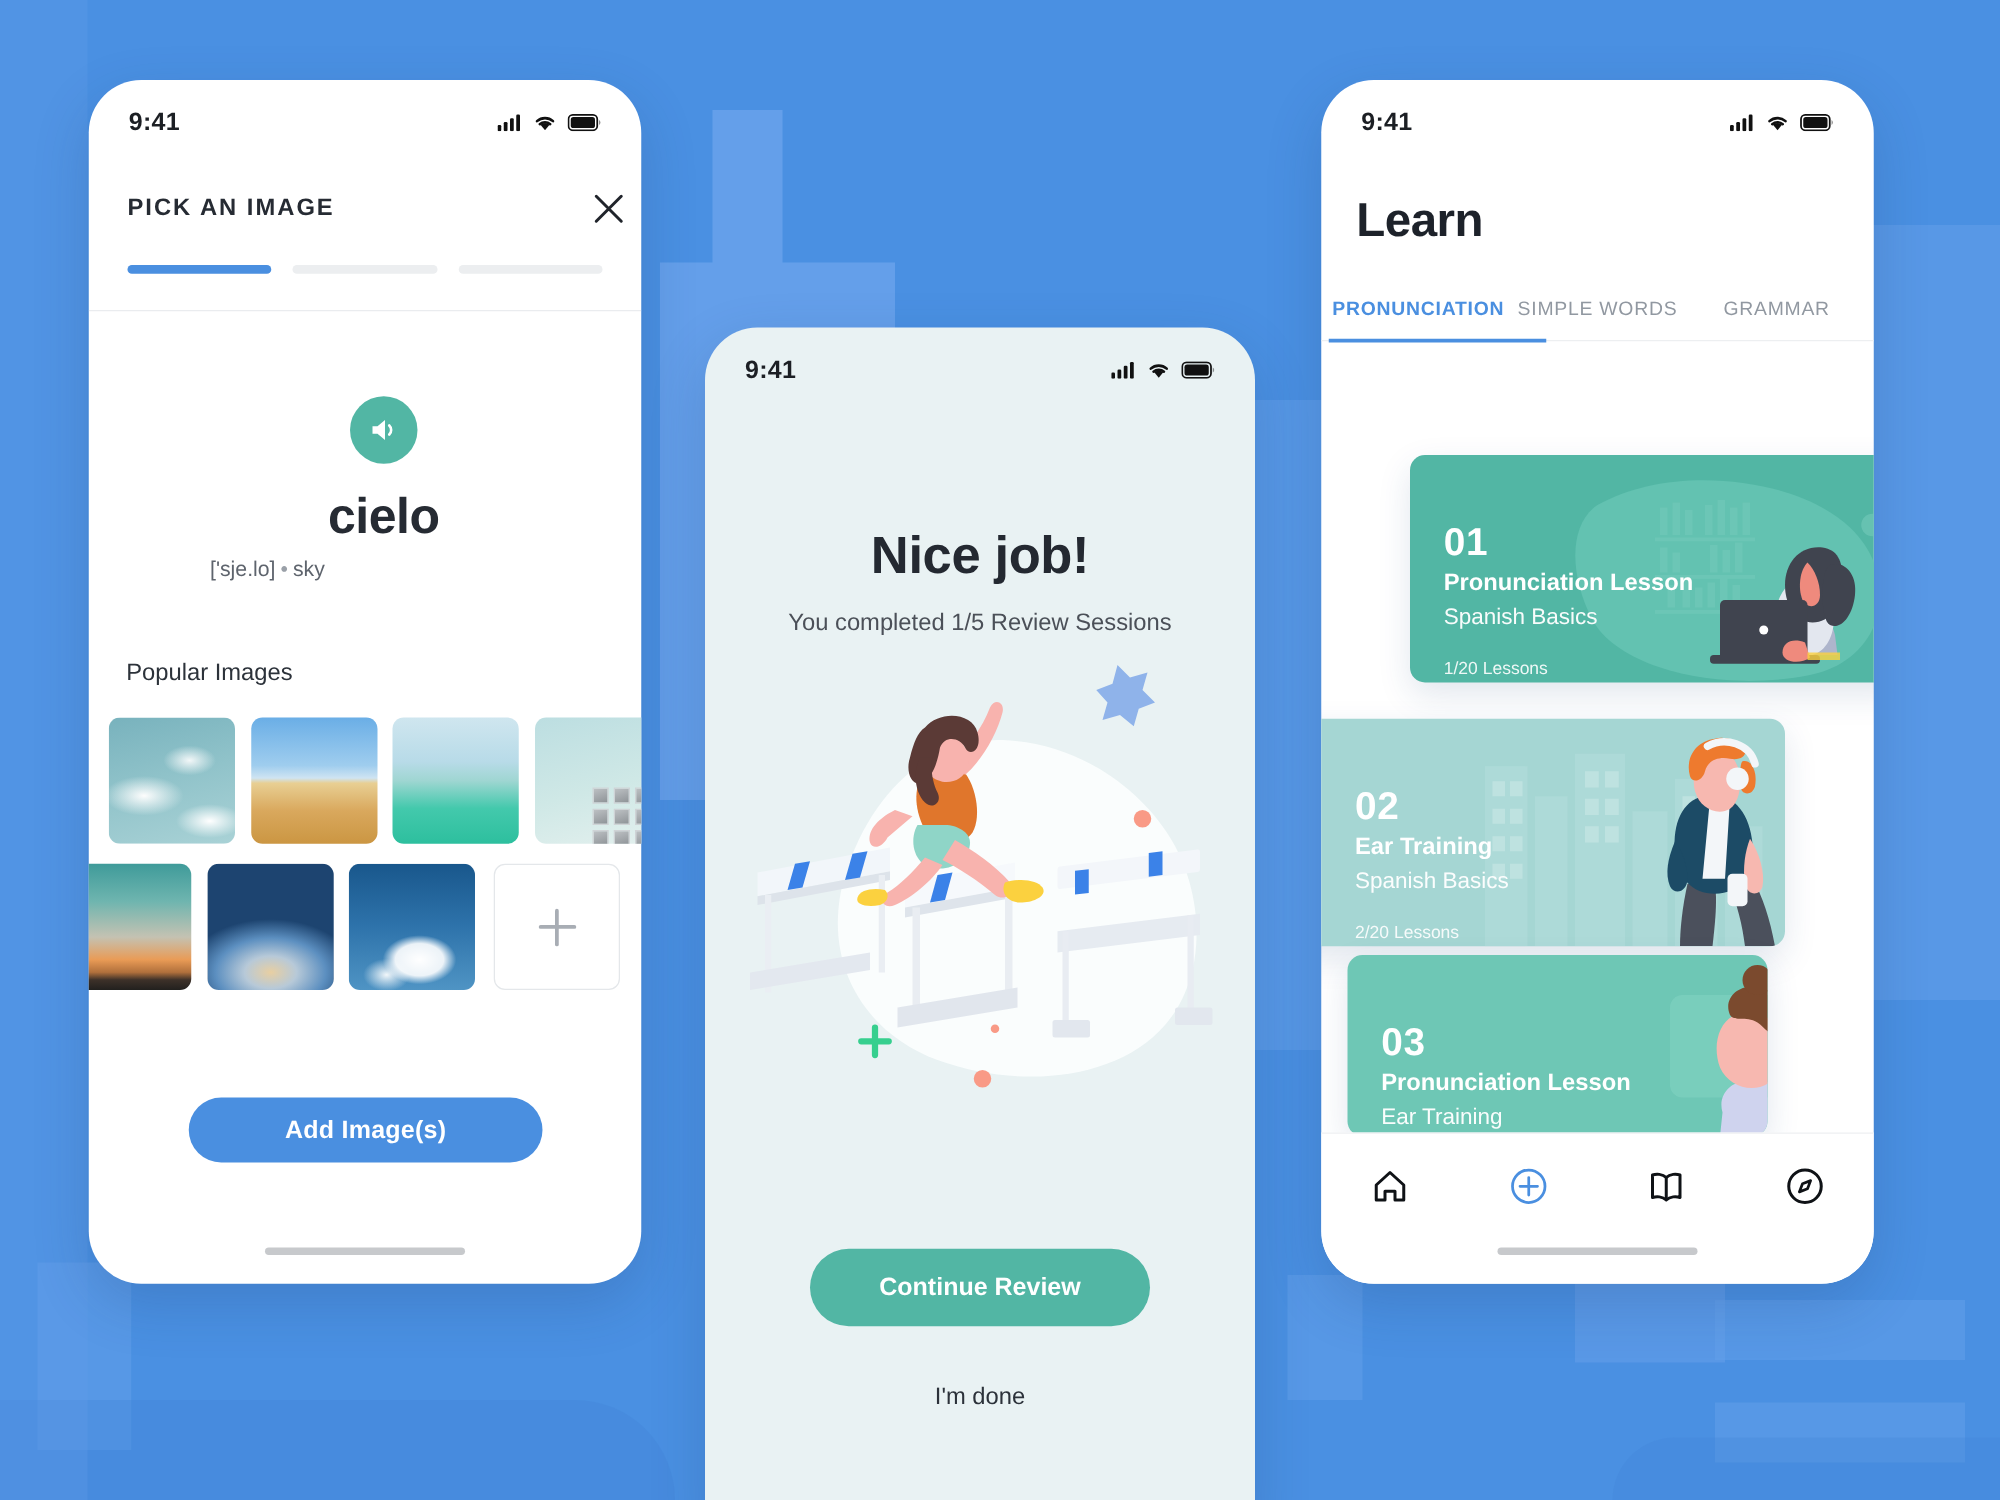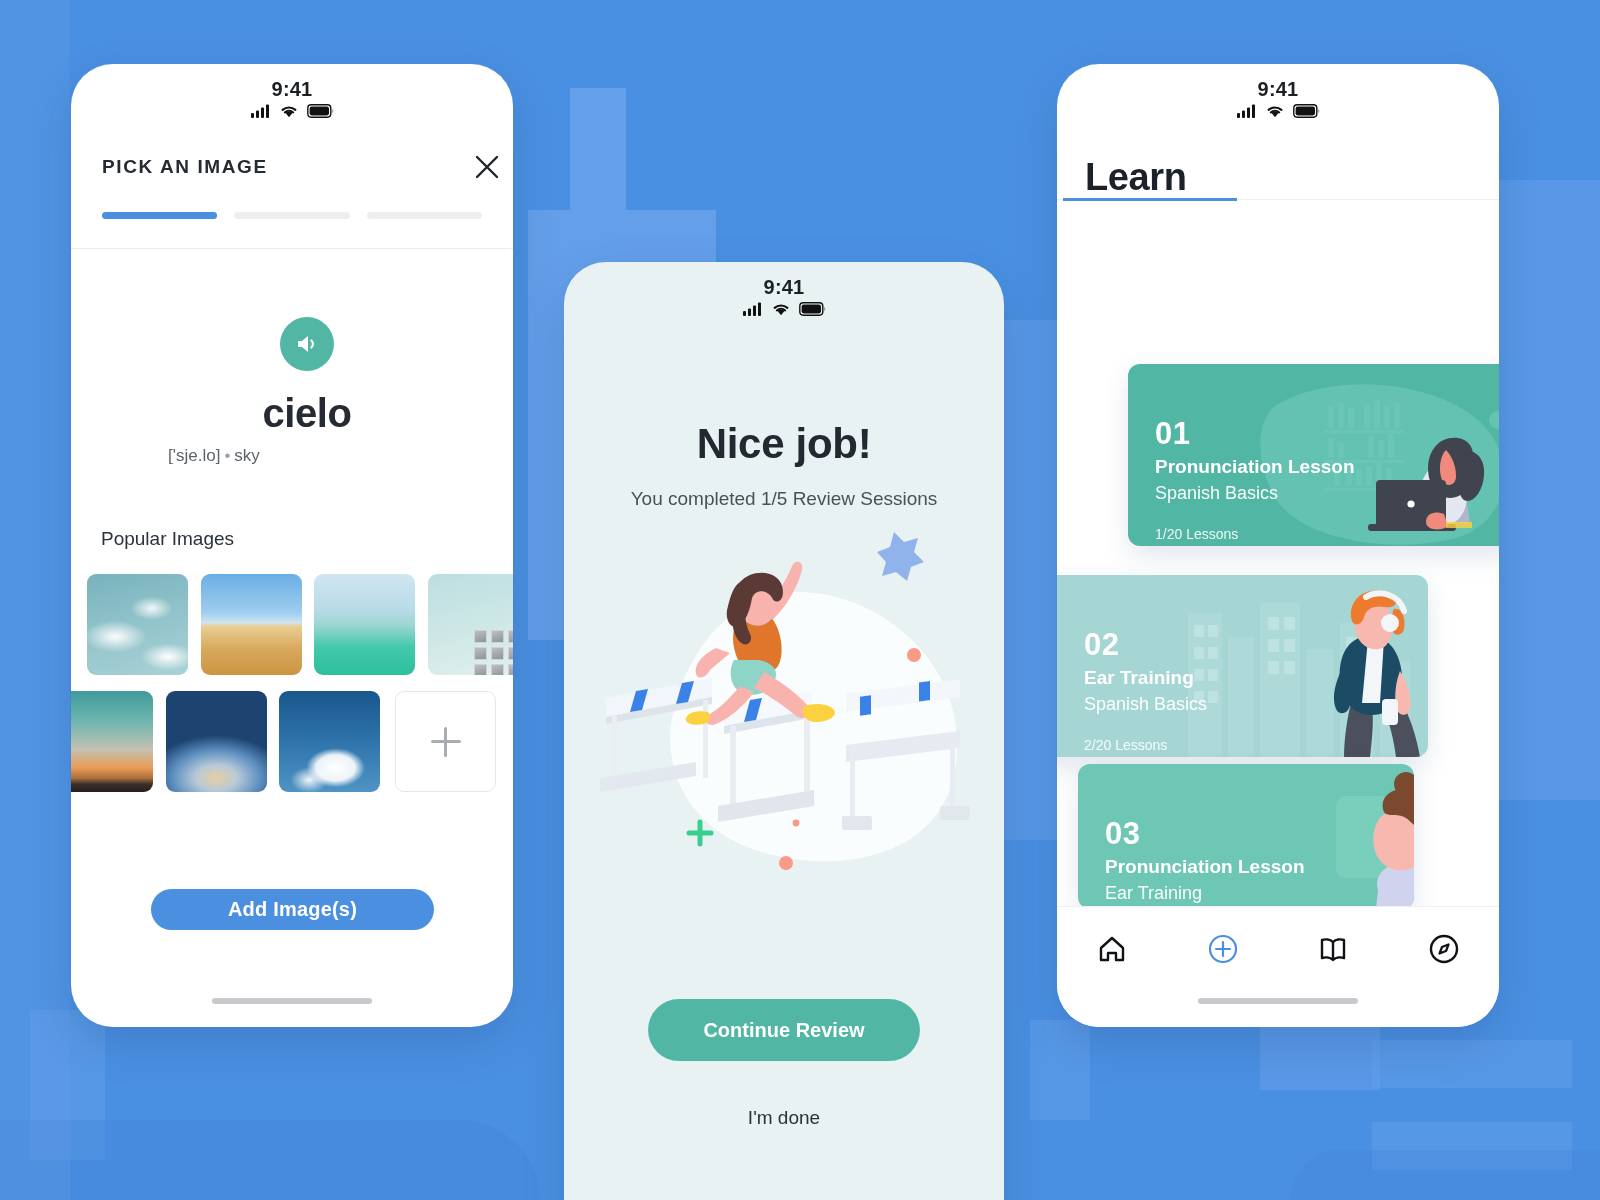--- a/index.html
+++ b/index.html
@@ -28,21 +28,20 @@
     box-shadow: 0 16px 44px rgba(28,62,110,.20);
   }
   .phone-white { background: #ffffff; }
   .phone-mint  { background: #e9f2f3; }
 
   .statusbar {
     height: 54px;
     display: flex; align-items: center;
     justify-content: space-between;
     padding: 14px 32px 0 32px;
-    flex-direction: column;
   }
   .sb-time { font-size: 20px; font-weight: bold; color: #1c1f24; letter-spacing: .2px; }
   .sb-icons { display: flex; align-items: center; gap: 9px; }
 
   .home-indicator {
     position: absolute; left: 50%; transform: translateX(-50%);
     width: 160px; height: 6px; border-radius: 3px; background: #c7c9cc;
   }
 
   
@@ -83,21 +82,21 @@
     position: absolute; width: 101px; height: 101px; border-radius: 9px;
     border: 1.5px solid #e4e7ea; display: flex; align-items: center;
     justify-content: center; cursor: pointer; background: #fff;
   }
   .plus-v, .plus-h { position: absolute; background: #a8adb4; border-radius: 2px; }
   .plus-v { width: 3px; height: 30px; }
   .plus-h { width: 30px; height: 3px; }
 
   .cta-btn {
     position: absolute; left: 80px; bottom: 97px;
-    width: 283px; height: 41px; border-radius: 29px;
+    width: 283px; height: 52px; border-radius: 29px;
     background: #4a8fe0; color: #fff; font-size: 20px; font-weight: bold;
     display: flex; align-items: center; justify-content: center; cursor: pointer;
     letter-spacing: .2px;
   }
 
   
   .ph-clouds1 { background:
       radial-gradient(ellipse 44px 22px at 28% 62%, #fdfdfd 0%, rgba(255,255,255,.0) 72%),
       radial-gradient(ellipse 30px 17px at 64% 34%, #f2f7f8 0%, rgba(255,255,255,0) 70%),
       radial-gradient(ellipse 36px 18px at 80% 82%, #ffffff 0%, rgba(255,255,255,0) 75%),
@@ -387,20 +386,25 @@
         <svg width="27" height="14" viewBox="0 0 27 14">
           <rect x="0.8" y="0.8" width="23" height="12.4" rx="3.4" fill="none" stroke="#111" stroke-width="1.4"></rect>
           <rect x="2.6" y="2.6" width="19.4" height="8.8" rx="2.1" fill="#111"></rect>
           <path d="M25.2 5 v4 a2.3 2.3 0 0 0 0-4z" fill="#111" opacity=".45"></path>
         </svg>
       </div>
     </div>
 
     <div class="p3-title">Learn</div>
 
+    <div class="tabs">
+      <div class="tab active">PRONUNCIATION</div>
+      <div class="tab">SIMPLE WORDS</div>
+      <div class="tab">GRAMMAR</div>
+    </div>
     <div class="tabs-underline">
         <div class="sel"></div>
       </div>
 
     <div class="lesson-card" style="left:71px;top:300px;width:400px;height:182px;background:#52b6a4;">
       <svg style="position:absolute;inset:0;" width="400" height="182" viewBox="0 0 400 182">
         <path d="M150 40 C210 6 310 18 352 58 C394 98 380 164 320 176 C250 190 168 172 146 132 C128 98 126 56 150 40 Z" fill="#63c2b1"></path>
         <g opacity=".35" fill="#7ecfc0">
           <rect x="200" y="42" width="6" height="22"></rect>
             <rect x="210" y="38" width="6" height="26"></rect>

